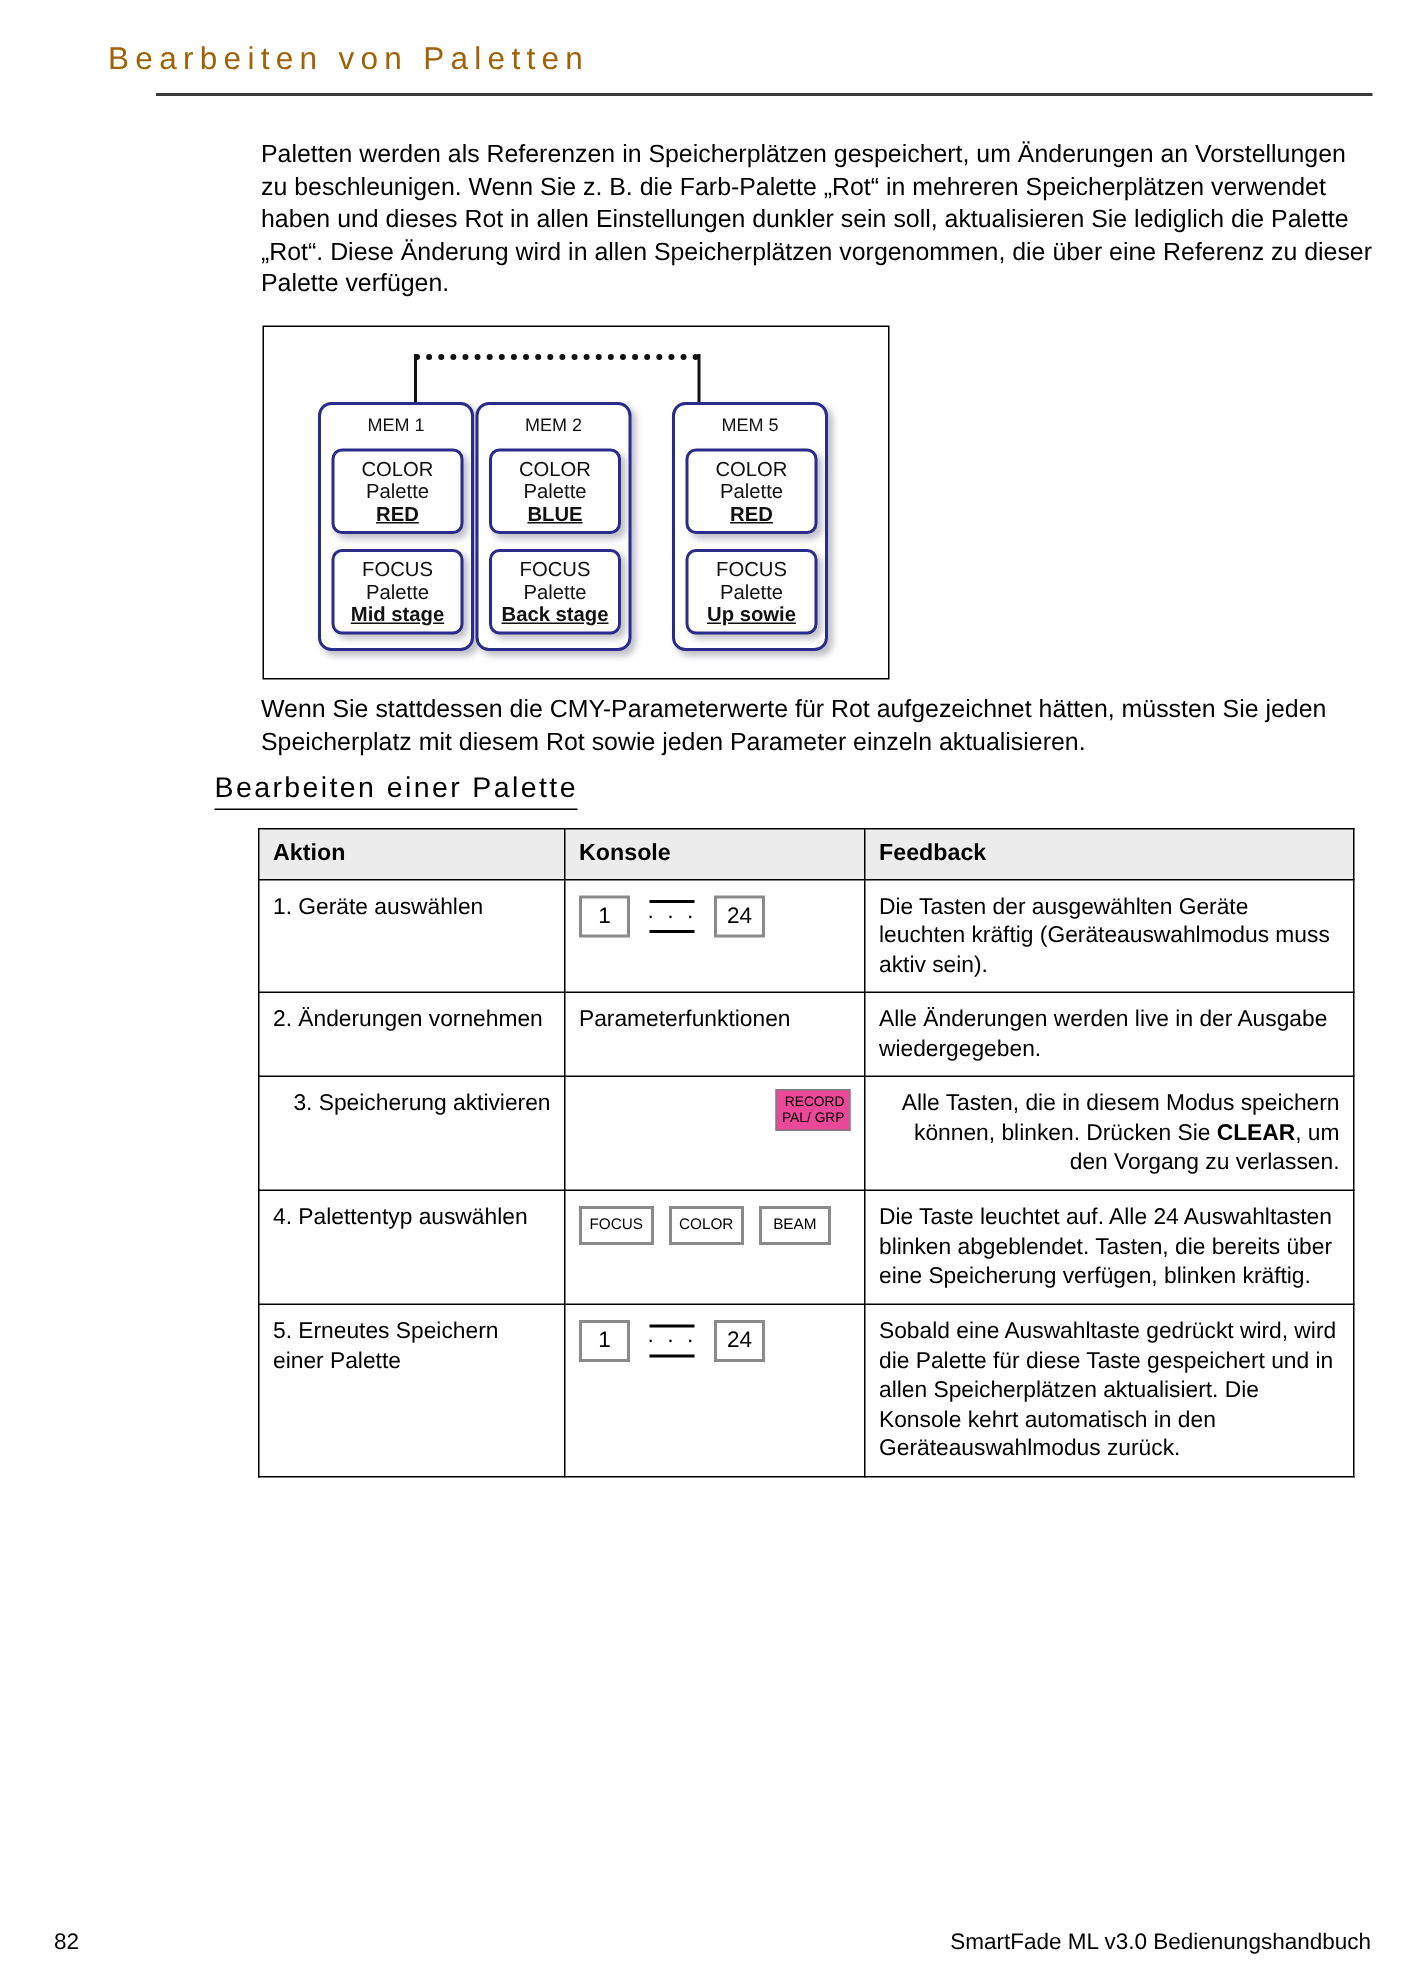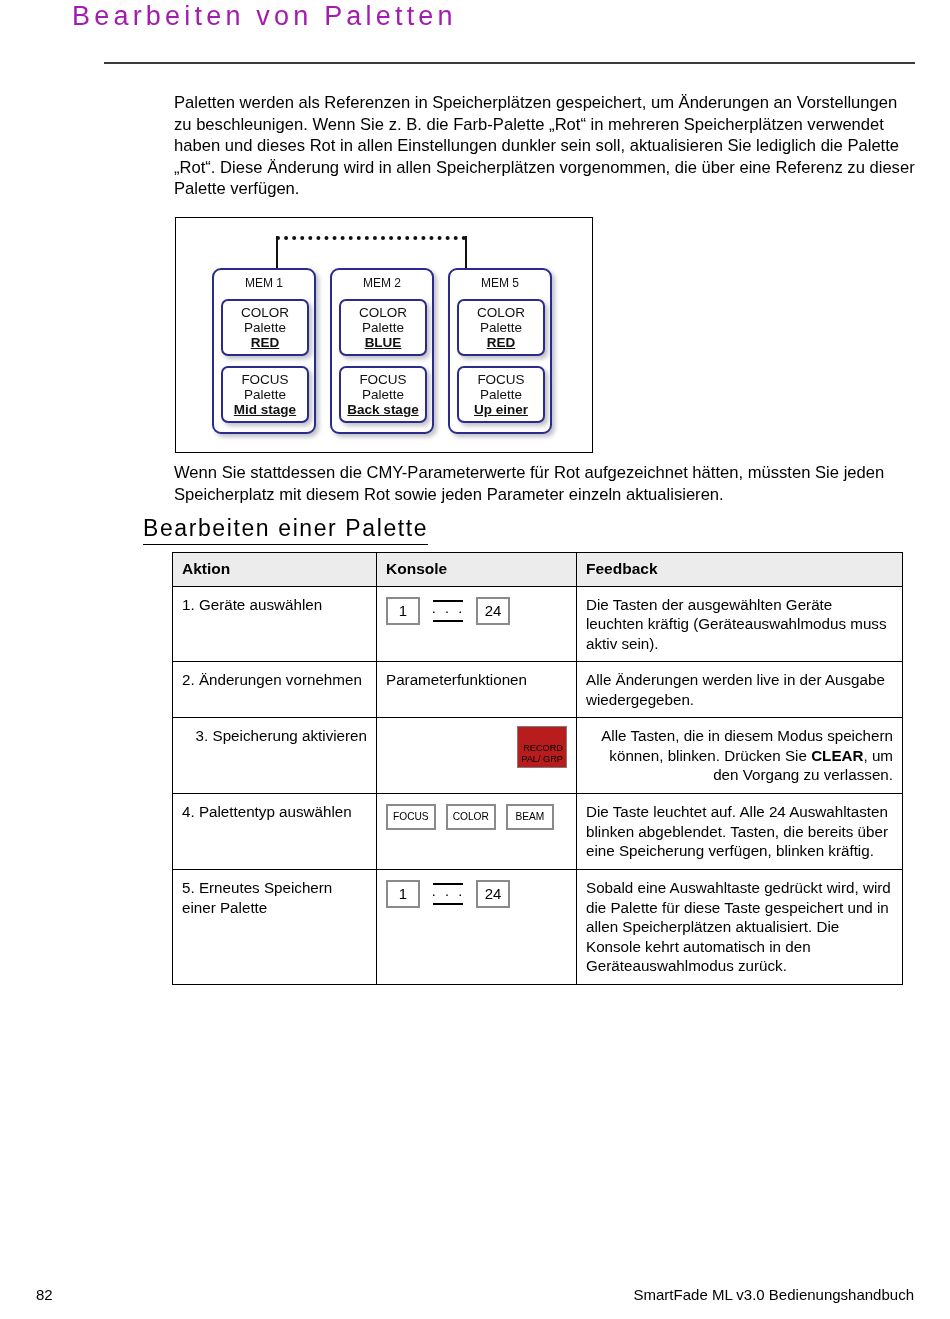--- a/index.html
+++ b/index.html
@@ -13,24 +13,24 @@
     position: relative;
     font-family: "Liberation Sans", sans-serif;
     color: #000000;
     overflow: hidden;
   }
 
   
   #page-title {
     position: absolute;
     left: 72px;
-    top: 1px;
-    font-size: 27px;
+    top: 28px;
+    font-size: 21px;
     letter-spacing: 4.2px;
-    color: #a21caf;
+    color: #a16207;
     white-space: nowrap;
   }
   #title-rule {
     position: absolute;
     left: 104px;
     top: 62px;
     width: 811px;
     height: 2px;
     background: #3a3a3a;
   }
@@ -125,21 +125,21 @@
     width: 742px;
     font-size: 16.6px;
     line-height: 21.5px;
   }
 
   
   #sub-heading {
     position: absolute;
     left: 143px;
     top: 515px;
-    font-size: 23px;
+    font-size: 19px;
     letter-spacing: 1.6px;
     border-bottom: 1.6px solid #000;
     padding-bottom: 2px;
     display: inline-block;
     white-space: nowrap;
   }
 
   
   #proc-table {
     position: absolute;
@@ -209,23 +209,23 @@
     top: 6px;
     width: 34px;
     text-align: center;
     font-size: 15px;
     letter-spacing: 2px;
     line-height: 12px;
     color: #000;
   }
   .key-record {
     border: 1.5px solid #7d7d7d;
-    background: #b91c1c;
+    background: #ec4899;
     display: inline-block;
-    padding: 16px 3px 3px 3px;
+    padding: 2px 3px 3px 3px;
     line-height: 10.5px;
     box-sizing: border-box;
   }
   .key-record span {
     display: block;
     font-size: 9.2px;
     color: #000;
     white-space: nowrap;
   }
   .key-mode {
@@ -282,21 +282,21 @@
       <div class="pal-word">Palette</div>
       <div class="pal-value">RED</div>
     </div>
     <div class="pal-box second">
       <div class="pal-type">FOCUS</div>
       <div class="pal-word">Palette</div>
       <div class="pal-value">Mid stage</div>
     </div>
   </div>
 
-  <div class="mem-box" style="left:154px;">
+  <div class="mem-box" style="left:141px;">
     <div class="mem-label">MEM 2</div>
     <div class="pal-box first">
       <div class="pal-type">COLOR</div>
       <div class="pal-word">Palette</div>
       <div class="pal-value">BLUE</div>
     </div>
     <div class="pal-box second">
       <div class="pal-type">FOCUS</div>
       <div class="pal-word">Palette</div>
       <div class="pal-value">Back stage</div>
@@ -306,21 +306,21 @@
   <div class="mem-box" style="left:272px;">
     <div class="mem-label">MEM 5</div>
     <div class="pal-box first">
       <div class="pal-type">COLOR</div>
       <div class="pal-word">Palette</div>
       <div class="pal-value">RED</div>
     </div>
     <div class="pal-box second">
       <div class="pal-type">FOCUS</div>
       <div class="pal-word">Palette</div>
-      <div class="pal-value">Up einer</div>
+      <div class="pal-value">Up sowie</div>
     </div>
   </div>
 </div>
 
 <div id="caption-paragraph">Wenn Sie stattdessen die CMY-Parameterwerte für Rot aufgezeichnet hätten, müssten Sie jeden Speicherplatz mit diesem Rot sowie jeden Parameter einzeln aktualisieren.</div>
 
 <div id="sub-heading">Bearbeiten einer Palette</div>
 
 <table id="proc-table">
   <colgroup>

